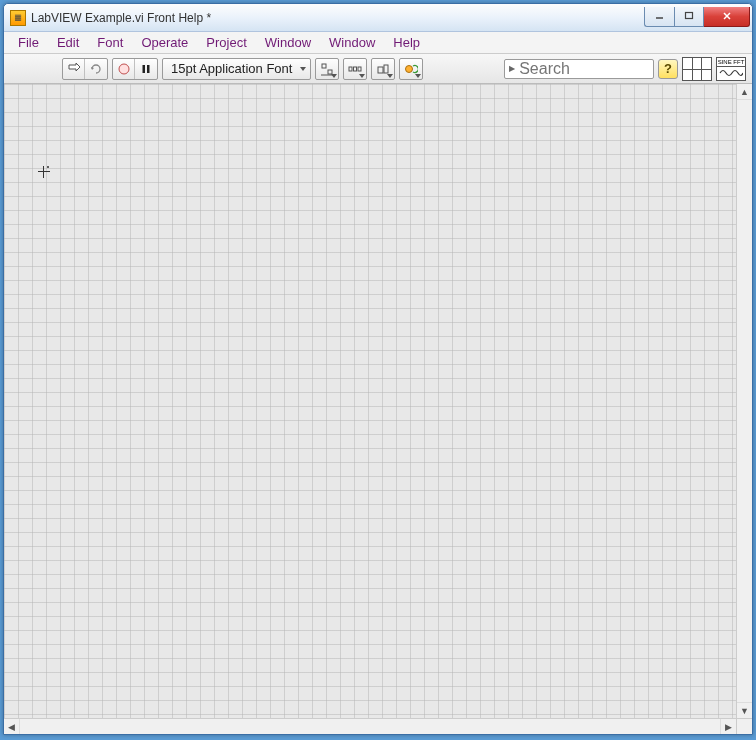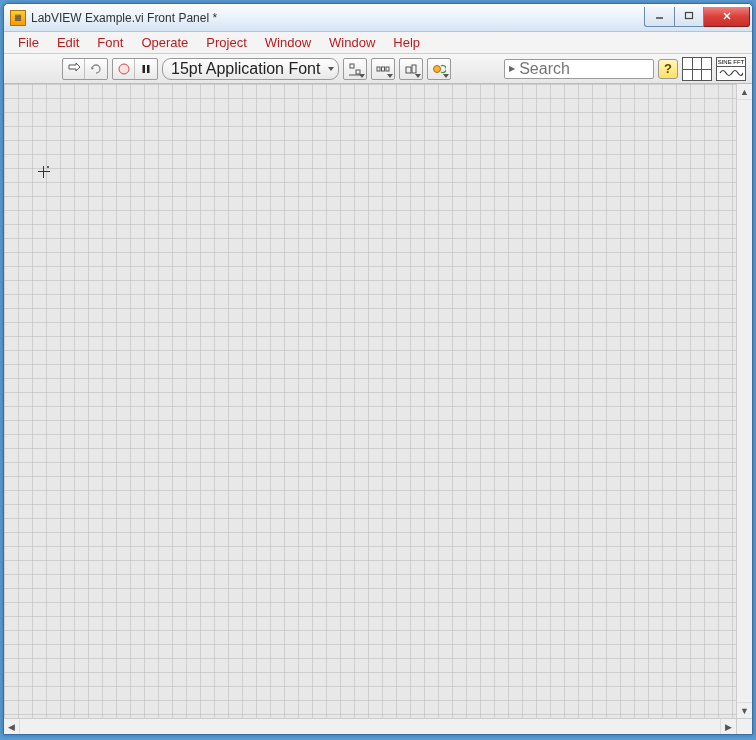--- a/index.html
+++ b/index.html
@@ -78,21 +78,21 @@
     background: #f4f4f4;
     border-bottom: 1px solid #ccc;
     display:flex;
     align-items:center;
     padding: 0 6px;
     gap: 2px;
   }
   .menu-item {
     padding: 2px 8px;
     font-size: 13px;
-    color:#b91c1c;
+    color:#701a75;
     cursor:default;
   }
   
   .toolbar {
     height: 30px;
     background: linear-gradient(to bottom,#f7f7f7,#e6e6e6);
     border-bottom: 1px solid #bbb;
     display:flex;
     align-items:center;
     padding: 0 6px;
@@ -116,23 +116,23 @@
     position:relative;
   }
   .tool-btn:last-child{border-right:none;}
   .tool-btn svg{ width:14px;height:14px;}
   .font-selector {
     display:flex;
     align-items:center;
     height:22px;
     border:1px solid #9a9a9a;
     background: linear-gradient(to bottom,#fefefe,#e8e8e8);
-    border-radius:9px;
+    border-radius:2px;
     padding: 0 4px 0 8px;
-    font-size:16px;
+    font-size:13px;
     color:#222;
     gap:6px;
   }
   .toolbar-spacer{flex:1;}
   .search-box {
     display:flex;
     align-items:center;
     width: 150px;
     height: 20px;
     border:1px solid #9a9a9a;
@@ -222,21 +222,21 @@
   .tiny-caret{width:0;height:0;border-left:3px solid transparent;border-right:3px solid transparent;border-top:4px solid #555;display:inline-block;margin-left:2px;}
   .tool-left-pad{width:48px;}
 </style>
 </head>
 <body>
 
 <div class="window">
 
   <div class="titlebar">
     <div class="app-icon">▦</div>
-    <div class="titlebar-title">LabVIEW Example.vi Front Panel *</div>
+    <div class="titlebar-title">LabVIEW Example.vi Front Help *</div>
     <div class="titlebar-spacer"></div>
     <div class="win-buttons">
       <div class="win-btn min">
         <svg viewBox="0 0 10 10">
             <line x1="1" y1="7" x2="8" y2="7" stroke="#444" stroke-width="1.5"></line>
           </svg>
       </div>
       <div class="win-btn max">
         <svg viewBox="0 0 10 10">
             <rect x="1.5" y="1.5" width="7" height="6" fill="none" stroke="#444" stroke-width="1.2"></rect>

